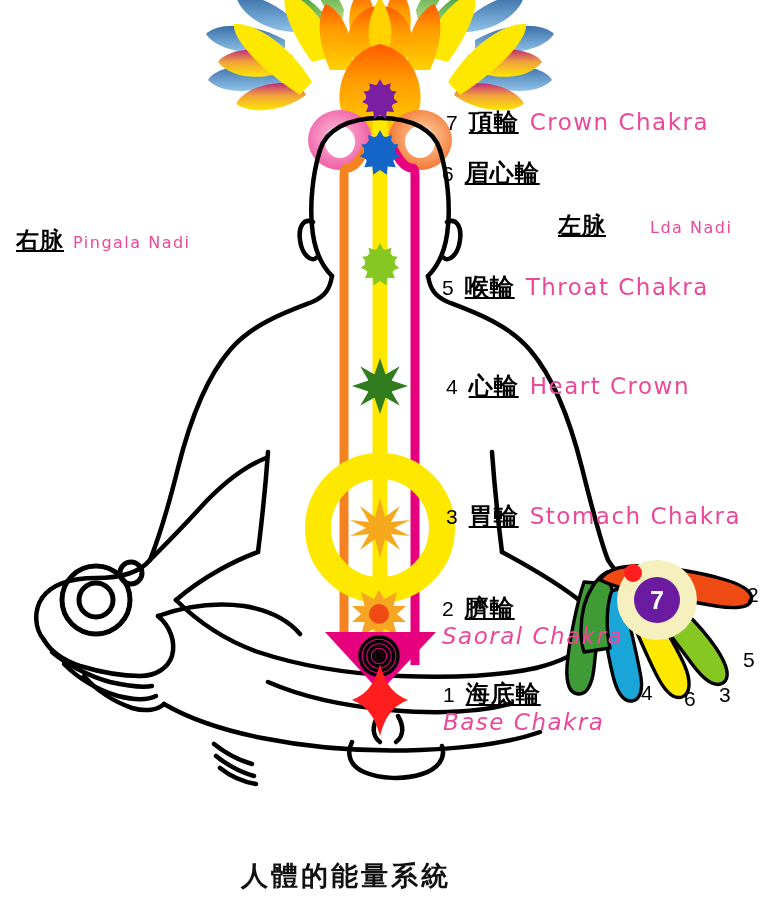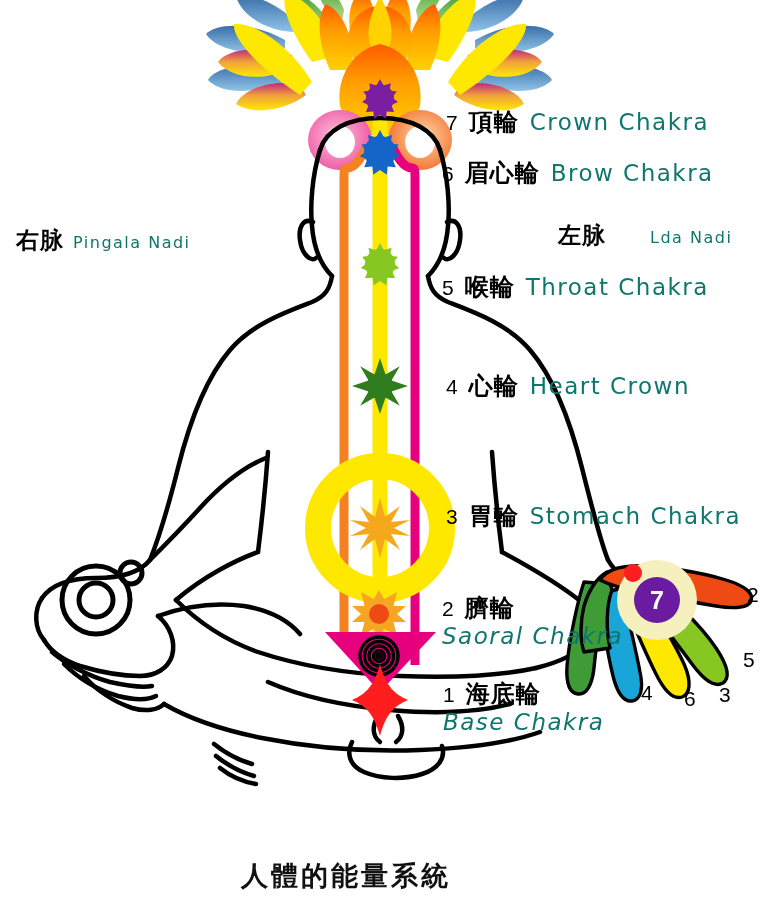--- a/index.html
+++ b/index.html
@@ -5,22 +5,22 @@
   html,body{margin:0;padding:0;background:#ffffff;}
   body{
     width:760px;height:900px;position:relative;overflow:hidden;
     font-family:"DejaVu Sans","Liberation Sans",sans-serif;
     background:#ffffff;
   }
   #stage{position:absolute;inset:0;width:760px;height:900px;}
   svg.layer{position:absolute;left:0;top:0;width:760px;height:900px;}
   .row{position:absolute;display:flex;align-items:baseline;gap:11px;white-space:nowrap;}
   .num{font-size:21px;color:#000;font-weight:normal;font-family:"Liberation Sans",sans-serif;}
-  .cn{font-size:24px;color:#000;font-weight:bold;font-family:"DejaVu Sans","Liberation Sans",sans-serif;letter-spacing:1px;}
-  .en{font-size:23px;color:#0f766e;font-family:"DejaVu Sans","Liberation Sans",sans-serif;letter-spacing:1.5px;}
+  .cn{font-size:24px;color:#000;font-weight:bold;font-family:"DejaVu Sans","Liberation Sans",sans-serif;letter-spacing:1px;text-decoration:underline;}
+  .en{font-size:23px;color:#ec4899;font-family:"DejaVu Sans","Liberation Sans",sans-serif;letter-spacing:1.5px;}
   .nadi{position:absolute;white-space:nowrap;display:flex;align-items:baseline;gap:9px;}
   .nadi .cn{font-size:23px;}
   .nadi .en{font-size:16px;}
   .stack{position:absolute;white-space:nowrap;}
   .stack .l1{display:flex;align-items:baseline;gap:11px;}
   .stack .l2{font-size:23px;letter-spacing:1.5px;margin-top:-1px;font-style:italic;}
   .center-cap{position:absolute;text-align:center;width:300px;}
   .center-cap .c1{font-size:24px;font-weight:bold;letter-spacing:2px;}
   .center-cap .c2{font-size:23px;letter-spacing:1.5px;margin-top:1px;}
   .title{position:absolute;width:692px;text-align:center;font-size:27px;font-weight:bold;letter-spacing:3px;color:#111;}
@@ -241,35 +241,34 @@
     <circle cx="657" cy="600" r="23" fill="#6a1ba0"></circle>
     <circle cx="633" cy="573" r="9" fill="#ff1d1d"></circle>
     <text x="657" y="609" text-anchor="middle" font-family="Liberation Sans, sans-serif" font-size="25" font-weight="bold" fill="#ffffff">7</text>
   </svg>
 
   <div class="nadi" style="left:16px;top:225px;">
     <span class="cn">右脉</span>
     <span class="en">Pingala Nadi</span>
   </div>
 
-  <div class="nadi" style="left:558px;top:220px;gap:44px;">
+  <div class="nadi" style="left:558px;top:210px;gap:44px;">
     <span class="cn">左脉</span>
     <span class="en">Lda Nadi</span>
   </div>
 
   <div class="row" style="left:446px;top:106px;">
     <span class="num">7</span>
     <span class="cn">頂輪</span>
     <span class="en">Crown Chakra</span>
   </div>
 
   <div class="row" style="left:442px;top:157px;">
     <span class="num">6</span>
     <span class="cn">眉心輪</span>
-    <span class="en">Brow Chakra</span>
   </div>
 
   <div class="row" style="left:442px;top:271px;">
     <span class="num">5</span>
     <span class="cn">喉輪</span>
     <span class="en">Throat Chakra</span>
   </div>
 
   <div class="row" style="left:446px;top:370px;">
     <span class="num">4</span>

